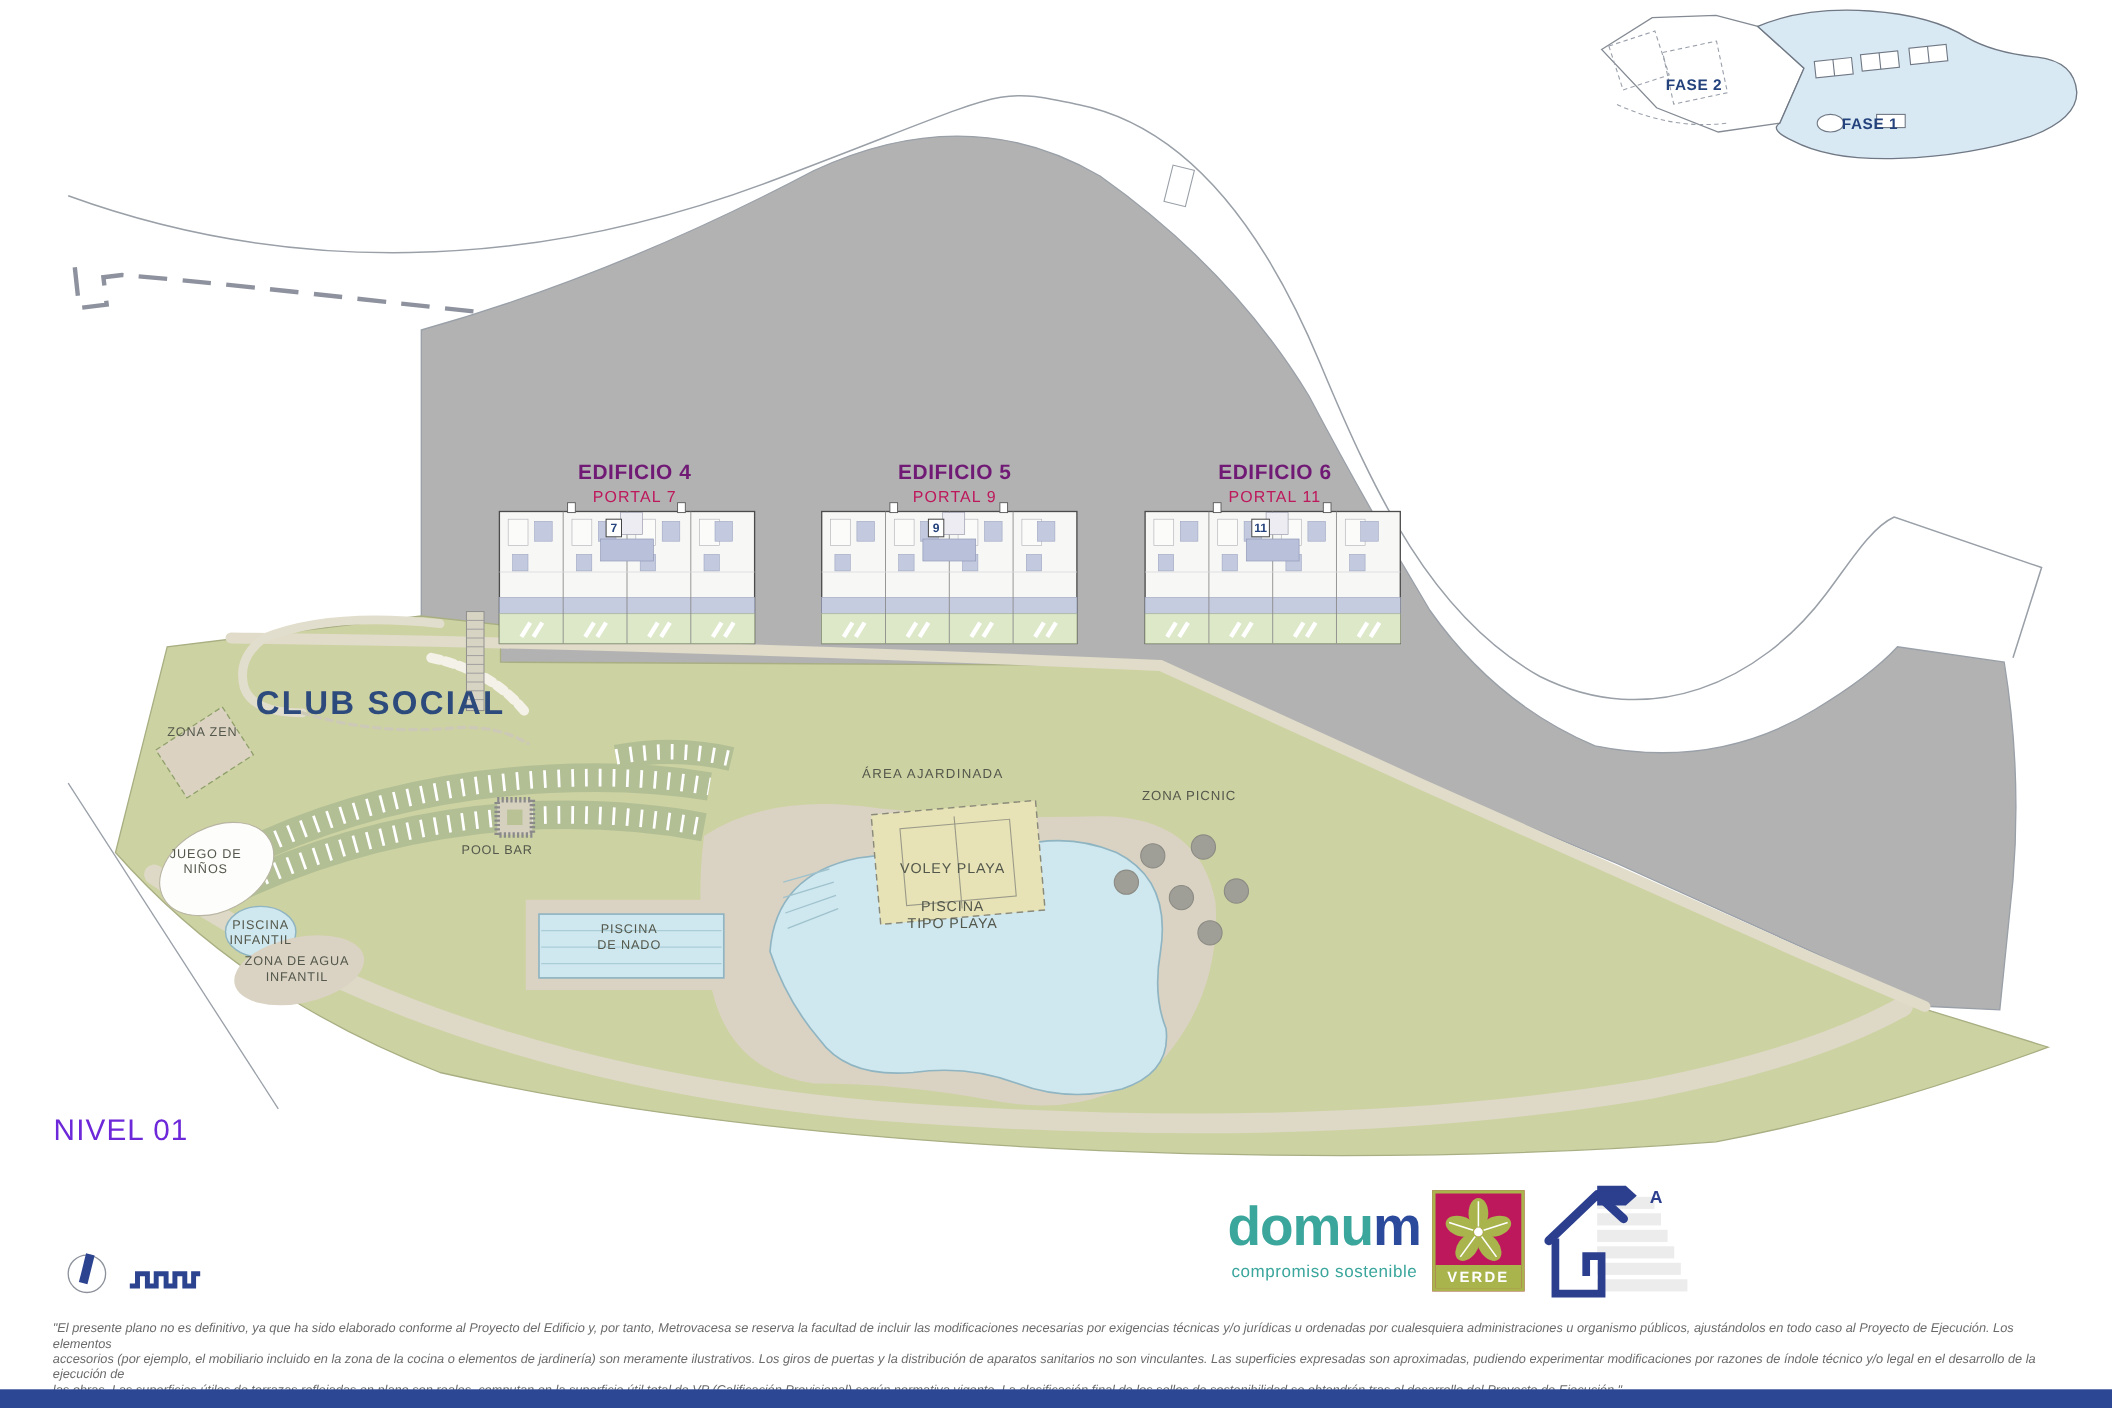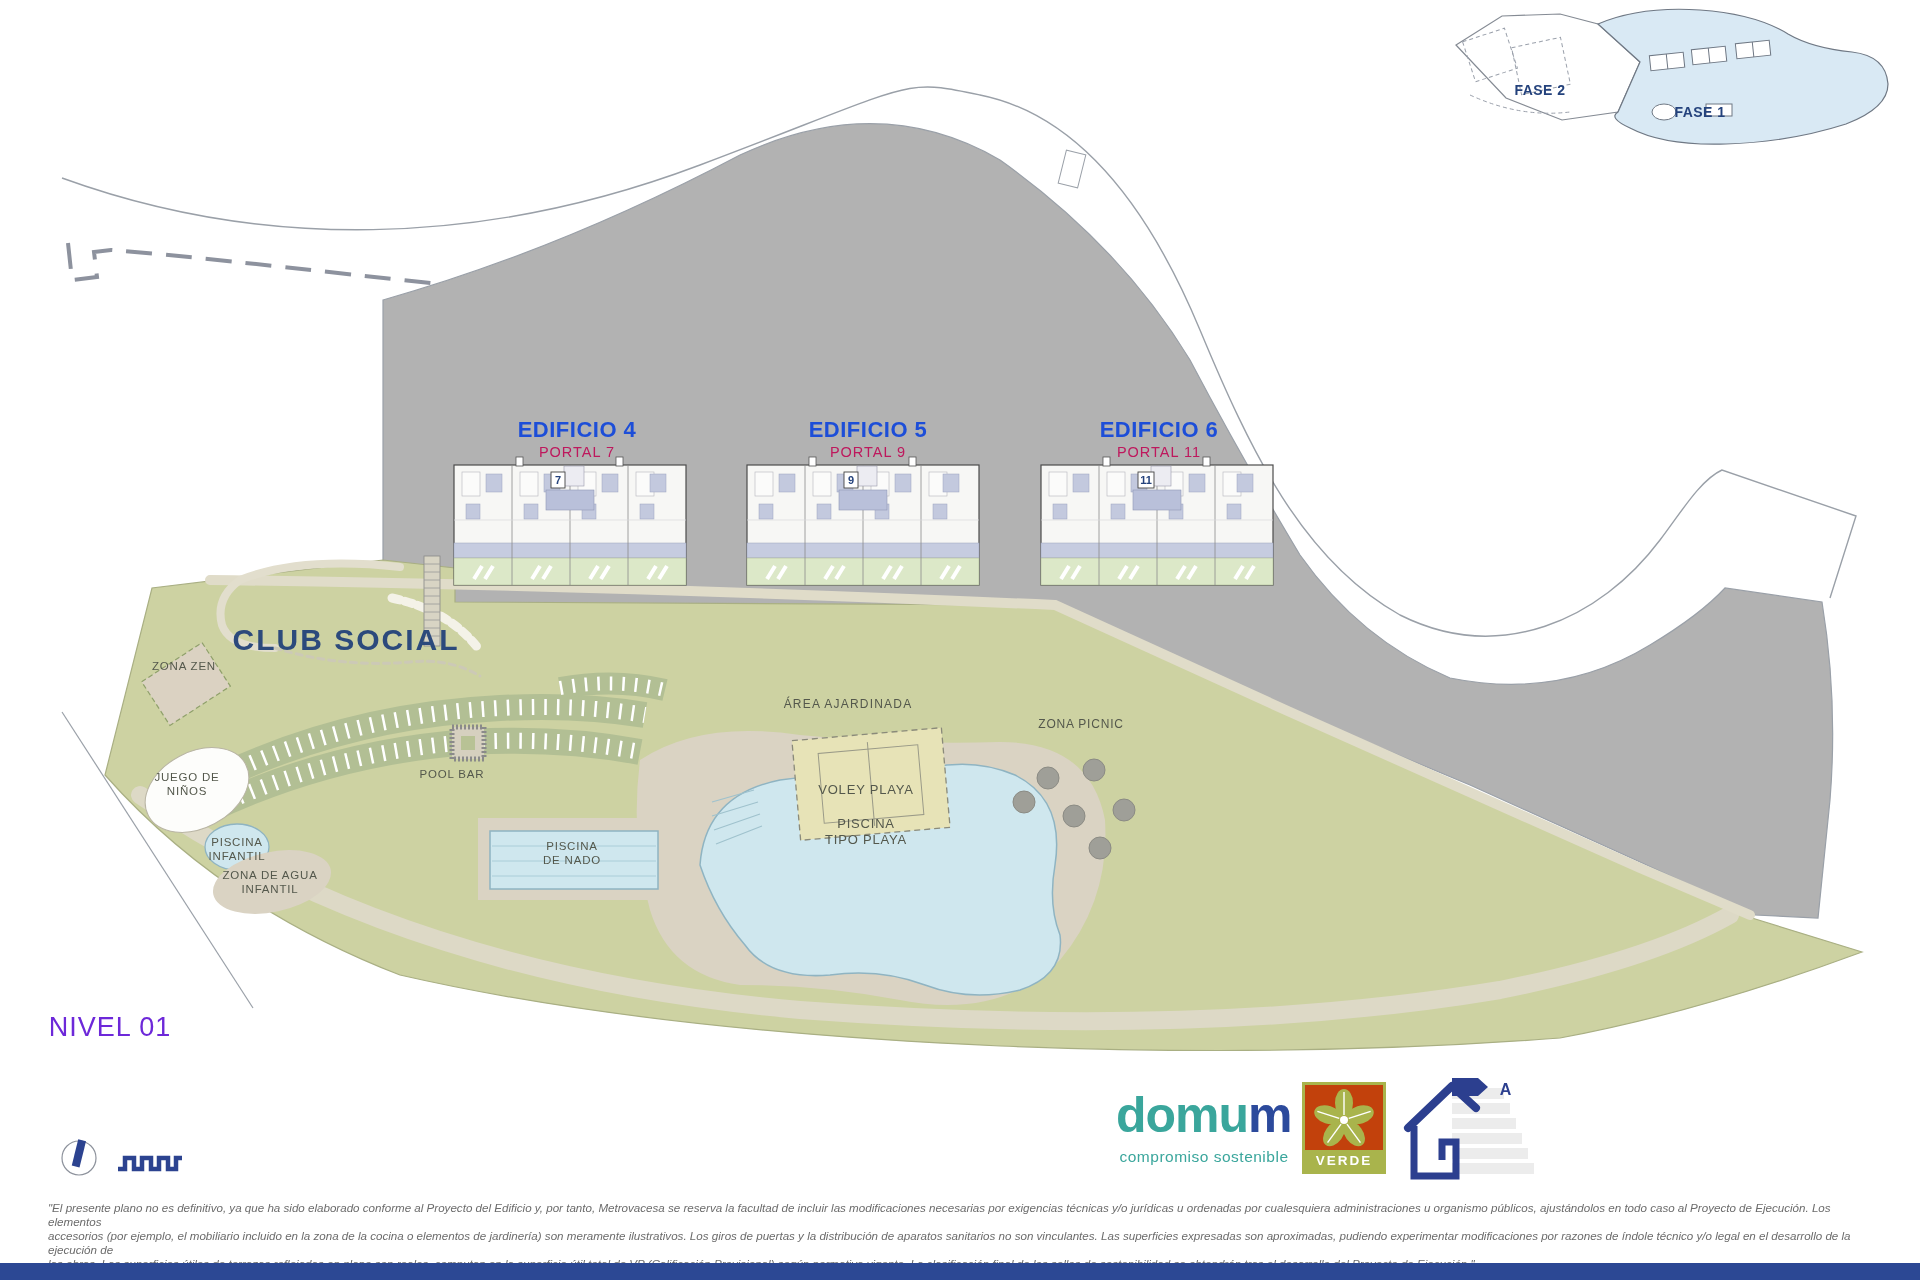--- a/index.html
+++ b/index.html
@@ -2,32 +2,32 @@
 <html><head>
 <meta charset="utf-8">
 <style>
   html,body{margin:0;padding:0;background:#fff;}
   #canvas{position:relative;width:1920px;height:1280px;background:#ffffff;overflow:hidden;
           font-family:"Liberation Sans",sans-serif;}
   svg{position:absolute;left:0;top:0;}
   .lbl{position:absolute;transform:translate(-50%,-50%);text-align:center;white-space:pre-line;
        color:#54584c;font-size:11.5px;letter-spacing:.8px;line-height:1.25;}
   .lbl-big{color:#2c4a7c;font-weight:bold;font-size:30px;letter-spacing:2px;}
-  .lbl-bldg{color:#1d4ed8;font-weight:bold;font-size:22px;letter-spacing:.5px;}
+  .lbl-bldg{color:#701a75;font-weight:bold;font-size:19px;letter-spacing:.5px;}
   .lbl-portal{color:#be185d;font-size:14.5px;letter-spacing:1px;}
   .lbl-fase{color:#24427c;font-weight:bold;font-size:14px;letter-spacing:.5px;}
   .lbl-nivel{color:#6d28d9;font-size:27px;letter-spacing:1px;}
   .lbl-title{color:#33548c;font-size:26px;letter-spacing:.5px;}
   #wordmark{position:absolute;left:1116px;top:1090px;font-weight:bold;font-size:50px;
             letter-spacing:-1px;line-height:1;}
   #wordmark .teal{color:#3aa69c;} #wordmark .navy{color:#2c4a9c;}
   #tagline{position:absolute;left:1118px;top:1148px;width:172px;text-align:center;
            color:#3aa69c;font-size:15.5px;letter-spacing:.5px;}
   #verde-badge{position:absolute;left:1302px;top:1082px;width:84px;height:92px;
-               border:3px solid #a9b44c;background:#c2410c;box-sizing:border-box;}
+               border:3px solid #a9b44c;background:#be185d;box-sizing:border-box;}
   #verde-strip{position:absolute;left:0;bottom:0;width:100%;height:21px;background:#a9b44c;
                color:#fff;font-weight:bold;font-size:13.5px;letter-spacing:2px;text-align:center;
                line-height:21px;}
   #disclaimer{position:absolute;left:48px;top:1201px;width:1834px;color:#6b6b6b;
               font-size:11.6px;font-style:italic;line-height:14px;}
   #bottom-bar{position:absolute;left:0;top:1263px;width:1920px;height:17px;background:#2c4894;}
 </style>
 </head>
 <body>
 
@@ -213,21 +213,21 @@
 <div class="lbl" style="left:866px;top:790px;font-size:13px;">VOLEY PLAYA</div>
 <div class="lbl" style="left:1081px;top:724px;font-size:12px;">ZONA PICNIC</div>
 
 <div class="lbl lbl-bldg" style="left:577px;top:430px;">EDIFICIO 4</div>
 <div class="lbl lbl-portal" style="left:577px;top:452px;">PORTAL 7</div>
 <div class="lbl lbl-bldg" style="left:868px;top:430px;">EDIFICIO 5</div>
 <div class="lbl lbl-portal" style="left:868px;top:452px;">PORTAL 9</div>
 <div class="lbl lbl-bldg" style="left:1159px;top:430px;">EDIFICIO 6</div>
 <div class="lbl lbl-portal" style="left:1159px;top:452px;">PORTAL 11</div>
 
-<div class="lbl lbl-fase" style="left:1540px;top:78px;margin-top:13px;">FASE 2</div>
+<div class="lbl lbl-fase" style="left:1540px;top:78px;">FASE 2</div>
 <div class="lbl lbl-fase" style="left:1700px;top:113px;">FASE 1</div>
 
 <div class="lbl lbl-nivel" style="left:110px;top:1028px;">NIVEL 01</div>
 
 <div id="wordmark"><span class="teal">domu</span><span class="navy">m</span></div>
 <div id="tagline">compromiso sostenible</div>
 
 <div id="verde-badge">
   <svg width="78" height="66" viewBox="0 0 78 66">
     <g transform="translate(39,35)" fill="#a9b44c">

